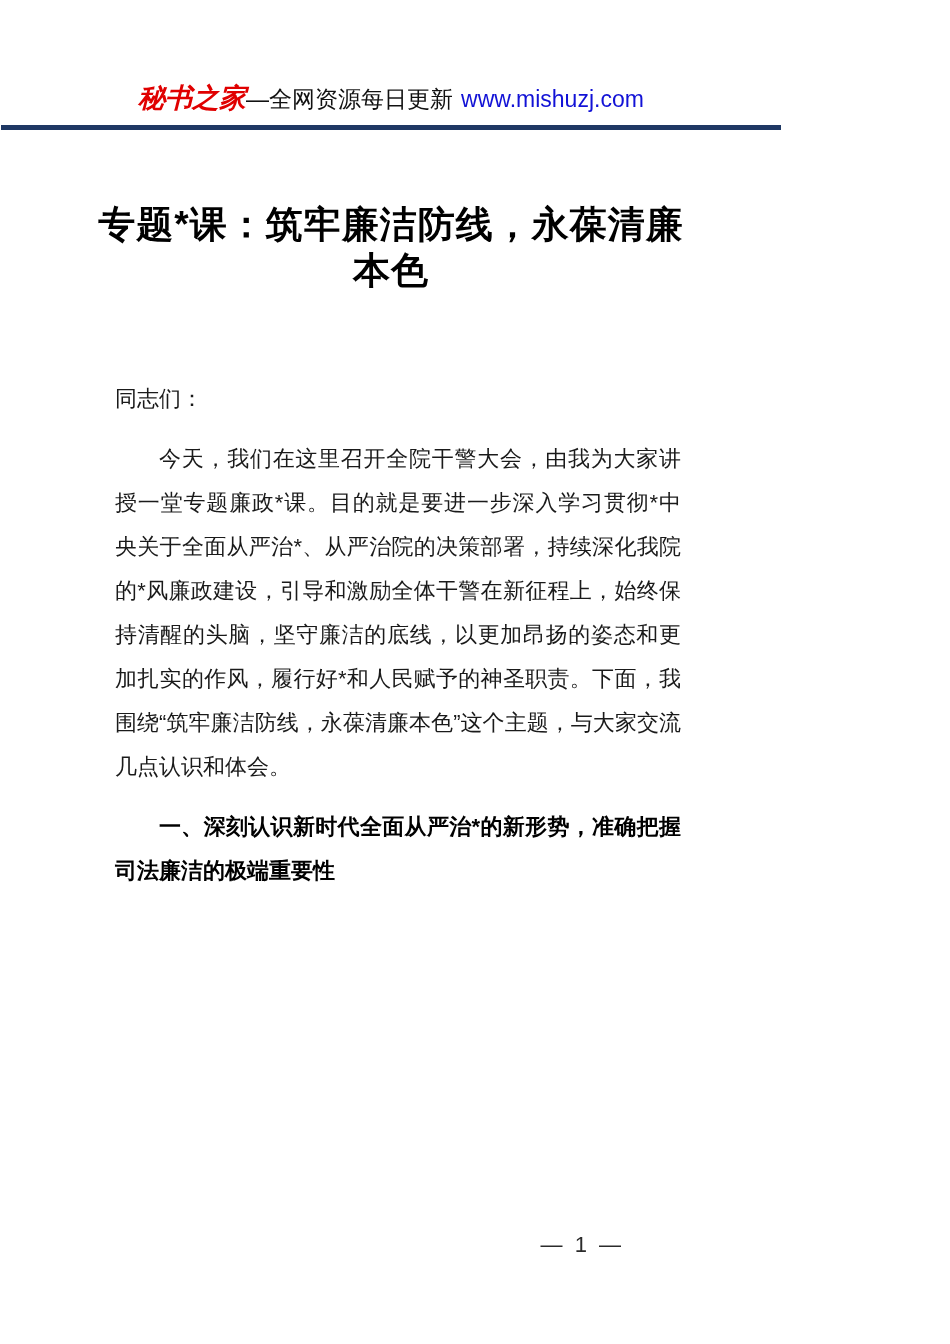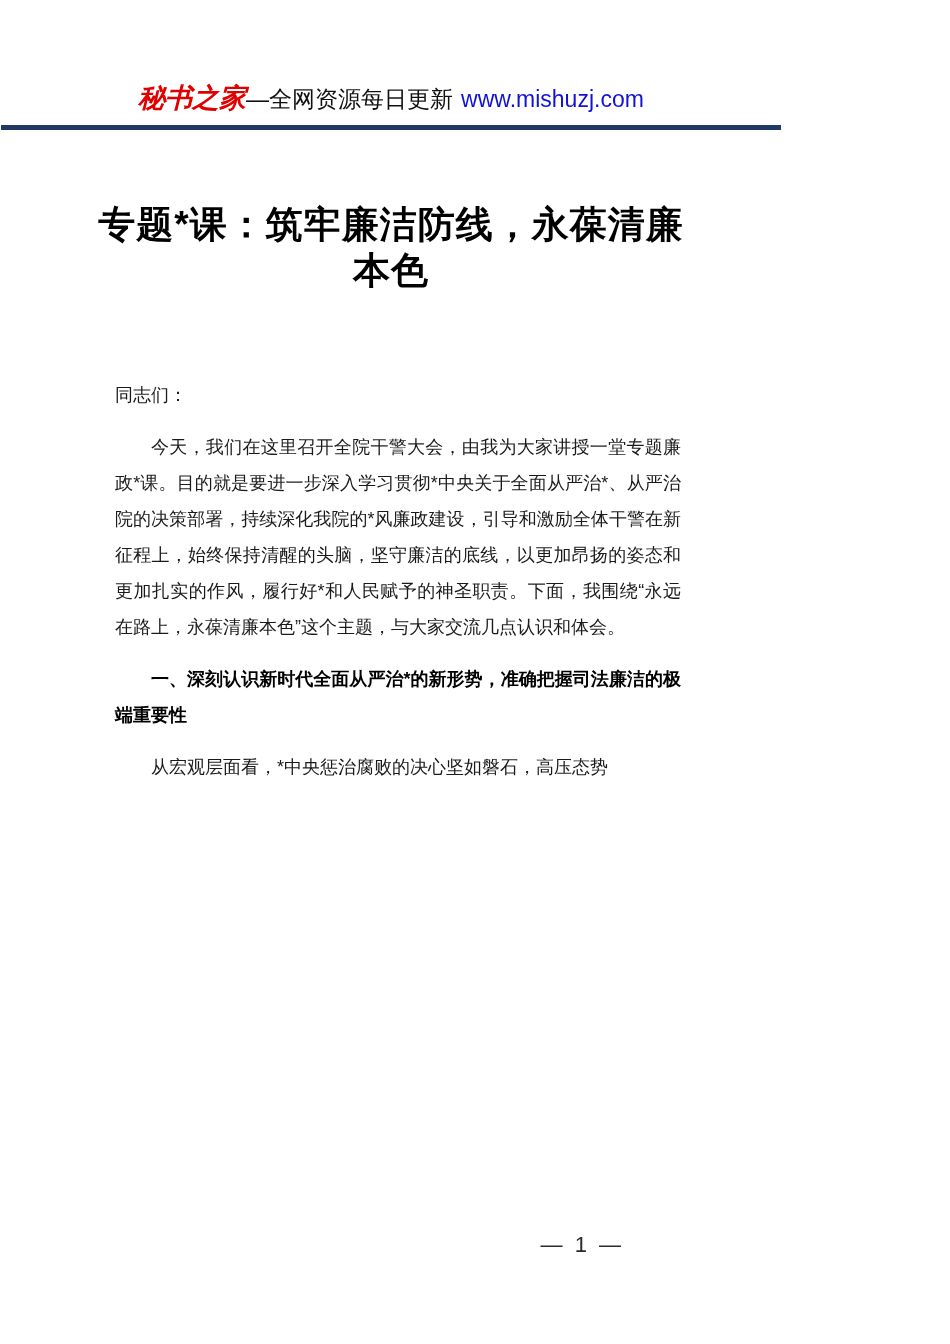--- a/index.html
+++ b/index.html
@@ -50,21 +50,21 @@
     margin: 72px 80px 0 80px;
     text-align: center;
     font-size: 37px;
     font-weight: 800;
     letter-spacing: 1px;
     color: #000000;
     line-height: 1.25;
   }
   .doc-body {
     margin: 82px 101px 0 115px;
-    font-size: 18px;
+    font-size: 22px;
     line-height: 2;
     text-align: justify;
   }
   .doc-body p {
     margin: 0 0 16px 0;
   }
   .salutation {
     text-indent: 0;
   }
   .body-para {
@@ -92,22 +92,21 @@
   <header class="doc-header">
     <span class="brand">秘书之家</span><span class="tagline">—全网资源每日更新</span><a class="site-url">www.mishuzj.com</a>
   </header>
 
   <div class="header-rule"></div>
 
   <h1 class="doc-title">专题*课：筑牢廉洁防线，永葆清廉本色</h1>
 
   <main class="doc-body">
     <p class="salutation">同志们：</p>
-    <p class="body-para">今天，我们在这里召开全院干警大会，由我为大家讲授一堂专题廉政*课。目的就是要进一步深入学习贯彻*中央关于全面从严治*、从严治院的决策部署，持续深化我院的*风廉政建设，引导和激励全体干警在新征程上，始终保持清醒的头脑，坚守廉洁的底线，以更加昂扬的姿态和更加扎实的作风，履行好*和人民赋予的神圣职责。下面，我围绕“永远在路上，永葆清廉本色”这个主题，与大家交流几点认识和体会。</p>
+    <p class="body-para">今天，我们在这里召开全院干警大会，由我为大家讲授一堂专题廉政*课。目的就是要进一步深入学习贯彻*中央关于全面从严治*、从严治院的决策部署，持续深化我院的*风廉政建设，引导和激励全体干警在新征程上，始终保持清醒的头脑，坚守廉洁的底线，以更加昂扬的姿态和更加扎实的作风，履行好*和人民赋予的神圣职责。下面，我围绕“筑牢廉洁防线，永葆清廉本色”这个主题，与大家交流几点认识和体会。</p>
     <p class="section-heading">一、深刻认识新时代全面从严治*的新形势，准确把握司法廉洁的极端重要性</p>
-    <p class="body-para">从宏观层面看，*中央惩治腐败的决心坚如磐石，高压态势</p>
   </main>
 
   <footer>
     <span class="page-number">— 1 —</span>
   </footer>
 
 </div>
 
 </body></html>

